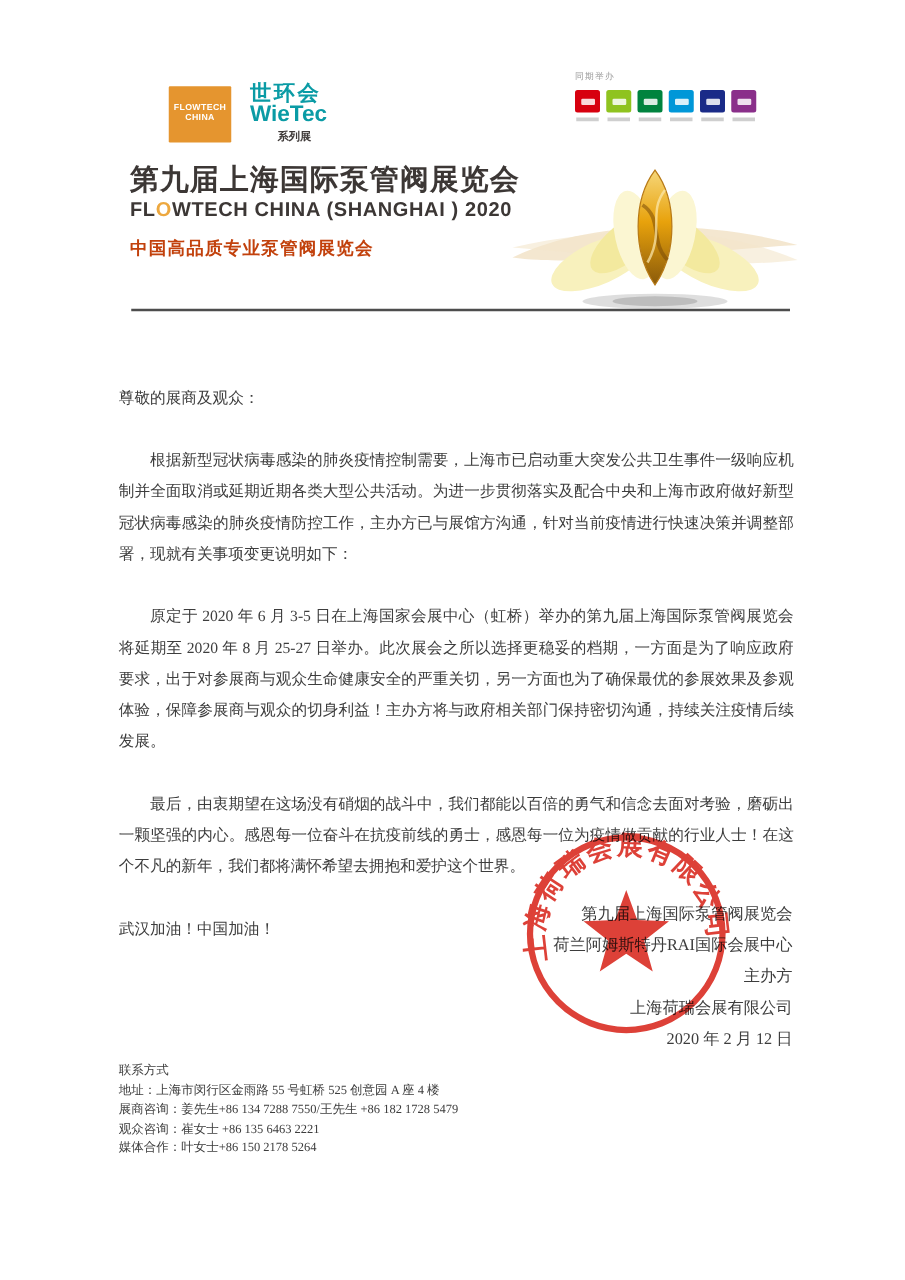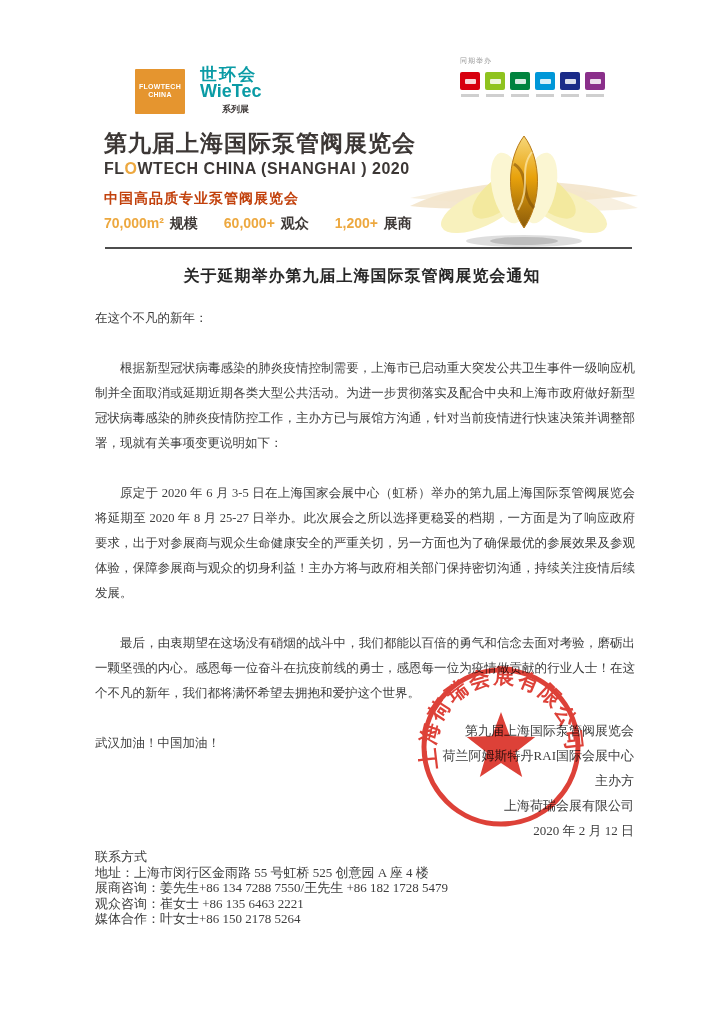--- a/index.html
+++ b/index.html
@@ -73,21 +73,21 @@
   
   .signature {
     position:absolute; top:718px; right:90px; text-align:right;
     font-size:13px; line-height:25px; color:#3d3d3d; white-space:nowrap;
   }
   .seal { position:absolute; top:664px; left:418px; width:166px; height:166px; opacity:.88; mix-blend-mode:multiply; }
 
   
   .contact {
     position:absolute; top:849px; left:95px;
-    font-size:13px; line-height:15.5px; color:#3d3d3d;
+    font-size:10px; line-height:15.5px; color:#3d3d3d;
   }
 </style>
 </head>
 <body>
 
 <div class="page">
 
   <div class="header">
 
     <div class="logo-row">
@@ -133,34 +133,20 @@
     </div>
 
     <div class="main-title">第九届上海国际泵管阀展览会</div>
 
     <div class="subtitle">
       <span>FL</span><span style="color: rgb(237, 168, 63);">O</span><span>WTECH CHINA (SHANGHAI ) 2020</span>
     </div>
 
     <div class="tagline">中国高品质专业泵管阀展览会</div>
 
-    <div class="stats">
-      <span class="stat">
-        <span class="num" style="color: rgb(237, 168, 63);">70,000m²</span>
-        <span class="lbl">规模</span>
-      </span>
-      <span class="stat">
-        <span class="num" style="color: rgb(237, 168, 63);">60,000+</span>
-        <span class="lbl">观众</span>
-      </span>
-      <span class="stat">
-        <span class="num" style="color: rgb(237, 168, 63);">1,200+</span>
-        <span class="lbl">展商</span>
-      </span>
-    </div>
 
     <svg class="lotus" viewBox="0 0 232 126">
       <defs>
         <linearGradient id="goldGrad" x1="0" y1="0" x2="0" y2="1">
           <stop offset="0" stop-color="#f6d77a"></stop>
           <stop offset="0.45" stop-color="#e8a20c"></stop>
           <stop offset="1" stop-color="#8a5a0a"></stop>
         </linearGradient>
       </defs>
       <ellipse cx="116" cy="115" rx="58" ry="6" fill="#bdbdbd" opacity="0.5"></ellipse>
@@ -174,24 +160,23 @@
       <ellipse cx="100" cy="62" rx="16" ry="36" fill="#fbf6d2" transform="rotate(-12 100 62)"></ellipse>
       <ellipse cx="132" cy="62" rx="16" ry="36" fill="#fbf6d2" transform="rotate(12 132 62)"></ellipse>
       <path d="M116,10 C134,34 134,76 116,102 C98,76 98,34 116,10 Z" fill="url(#goldGrad)" stroke="#b87a16" stroke-width="1"></path>
       <path d="M106,38 C122,48 112,68 126,82" stroke="#7a4a08" stroke-width="3" fill="none" opacity="0.55"></path>
       <path d="M124,26 C110,44 124,60 110,84" stroke="#fce9b0" stroke-width="2" fill="none" opacity="0.7"></path>
     </svg>
   </div>
 
   <div class="divider"></div>
 
-  <div class="notice-title">关于延期举办第九届上海国际泵管阀展览会通知</div>
 
   <div class="body">
-    <div class="salutation">在这个不凡的新年：</div>
+    <div class="salutation">尊敬的展商及观众：</div>
     <p>根据新型冠状病毒感染的肺炎疫情控制需要，上海市已启动重大突发公共卫生事件一级响应机制并全面取消或延期近期各类大型公共活动。为进一步贯彻落实及配合中央和上海市政府做好新型冠状病毒感染的肺炎疫情防控工作，主办方已与展馆方沟通，针对当前疫情进行快速决策并调整部署，现就有关事项变更说明如下：</p>
     <p>原定于 2020 年 6 月 3-5 日在上海国家会展中心（虹桥）举办的第九届上海国际泵管阀展览会将延期至 2020 年 8 月 25-27 日举办。此次展会之所以选择更稳妥的档期，一方面是为了响应政府要求，出于对参展商与观众生命健康安全的严重关切，另一方面也为了确保最优的参展效果及参观体验，保障参展商与观众的切身利益！主办方将与政府相关部门保持密切沟通，持续关注疫情后续发展。</p>
     <p>最后，由衷期望在这场没有硝烟的战斗中，我们都能以百倍的勇气和信念去面对考验，磨砺出一颗坚强的内心。感恩每一位奋斗在抗疫前线的勇士，感恩每一位为疫情做贡献的行业人士！在这个不凡的新年，我们都将满怀希望去拥抱和爱护这个世界。</p>
     <div class="slogan">武汉加油！中国加油！</div>
   </div>
 
   <div class="signature">
     <div>第九届上海国际泵管阀展览会</div>
     <div>荷兰阿姆斯特丹RAI国际会展中心</div>
     <div>主办方</div>

